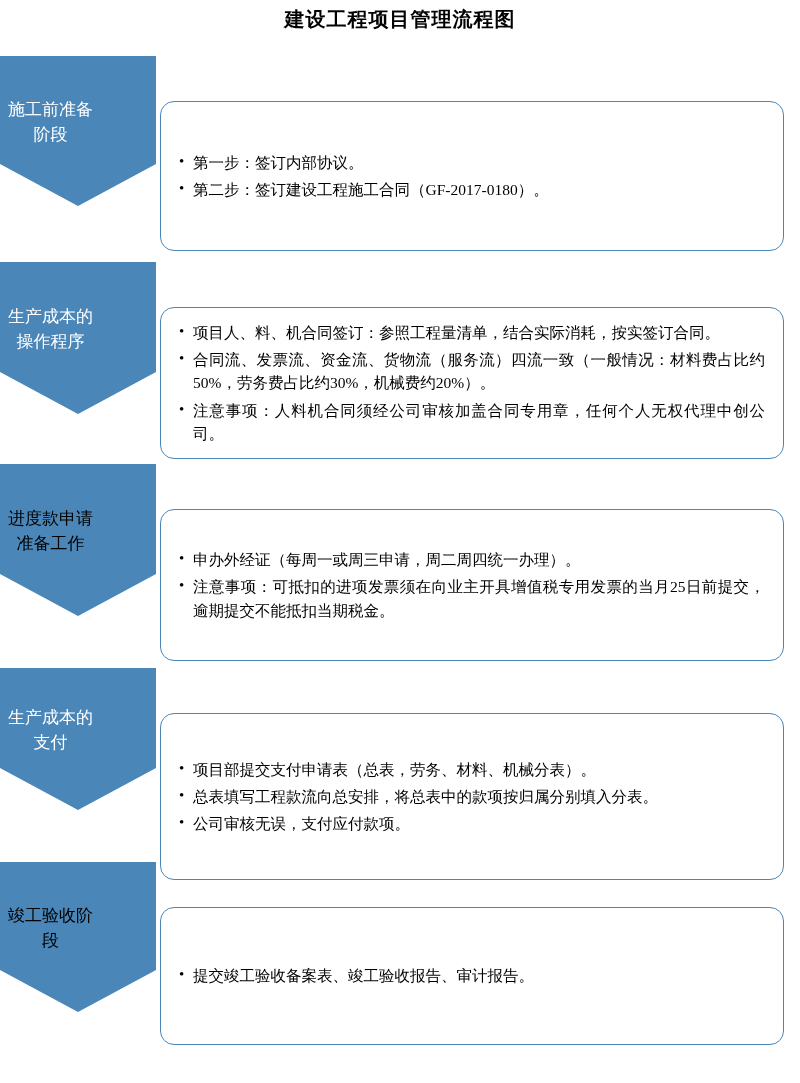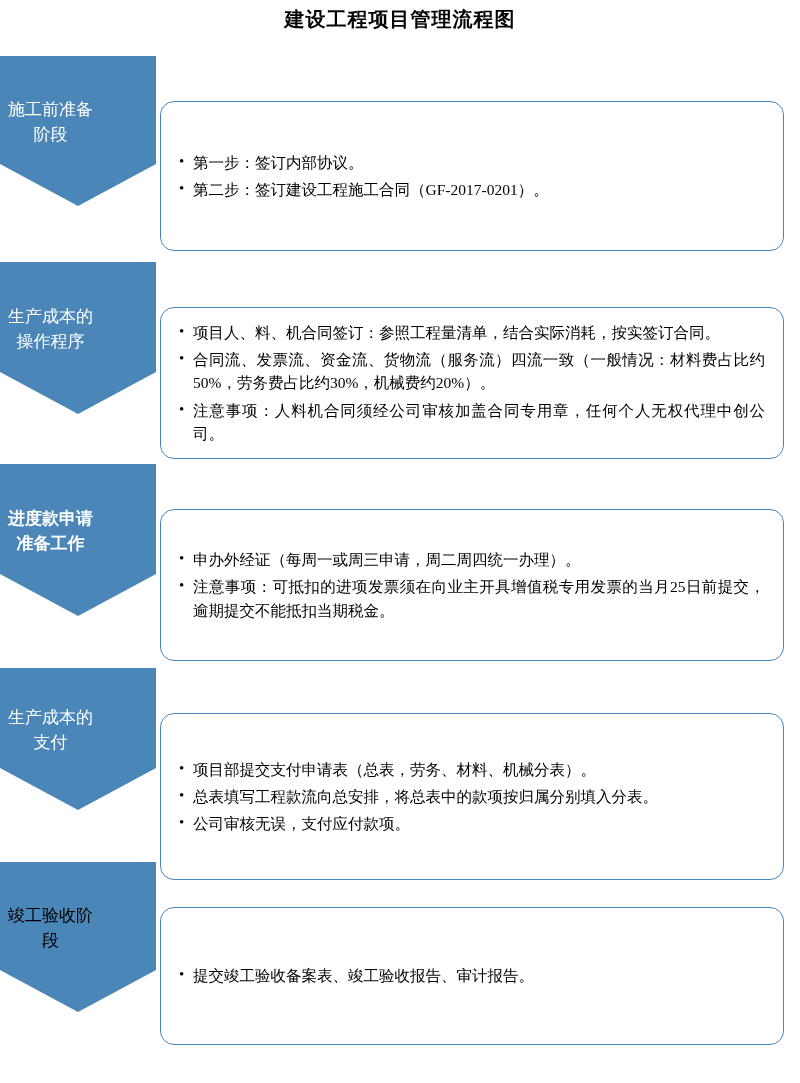--- a/index.html
+++ b/index.html
@@ -108,41 +108,41 @@
   <div id="diagram-title">建设工程项目管理流程图</div>
 
   <div class="row" style="top:56px;height:150px;">
     <div class="stage" style="height: 150px; background: rgb(74, 134, 184); color: rgb(255, 255, 255);">
       <span class="stage-label">施工前准备
 阶段</span>
     </div>
     <div class="content" style="height: 150px; border-color: rgb(74, 134, 184);">
       <ul class="bullets">
         <li>第一步：签订内部协议。</li>
-        <li>第二步：签订建设工程施工合同（GF-2017-0201）。</li>
+        <li>第二步：签订建设工程施工合同（GF-2017-0180）。</li>
       </ul>
     </div>
   </div>
 
   <div class="row" style="top:262px;height:152px;">
     <div class="stage" style="height: 152px; background: rgb(74, 134, 184); color: rgb(255, 255, 255);">
       <span class="stage-label">生产成本的
 操作程序</span>
     </div>
     <div class="content" style="height: 152px; border-color: rgb(74, 134, 184);">
       <ul class="bullets">
         <li>项目人、料、机合同签订：参照工程量清单，结合实际消耗，按实签订合同。</li>
         <li>合同流、发票流、资金流、货物流（服务流）四流一致（一般情况：材料费占比约50%，劳务费占比约30%，机械费约20%）。</li>
         <li>注意事项：人料机合同须经公司审核加盖合同专用章，任何个人无权代理中创公司。</li>
       </ul>
     </div>
   </div>
 
   <div class="row" style="top:464px;height:152px;">
-    <div class="stage" style="height: 152px; background: rgb(74, 134, 184); color: #ffffff; font-weight: bold;">
+    <div class="stage" style="height: 152px; background: rgb(74, 134, 184); color: #000000;">
       <span class="stage-label">进度款申请
 准备工作</span>
     </div>
     <div class="content" style="height: 152px; border-color: rgb(74, 134, 184);">
       <ul class="bullets">
         <li>申办外经证（每周一或周三申请，周二周四统一办理）。</li>
         <li>注意事项：可抵扣的进项发票须在向业主开具增值税专用发票的当月25日前提交，逾期提交不能抵扣当期税金。</li>
       </ul>
     </div>
   </div>

